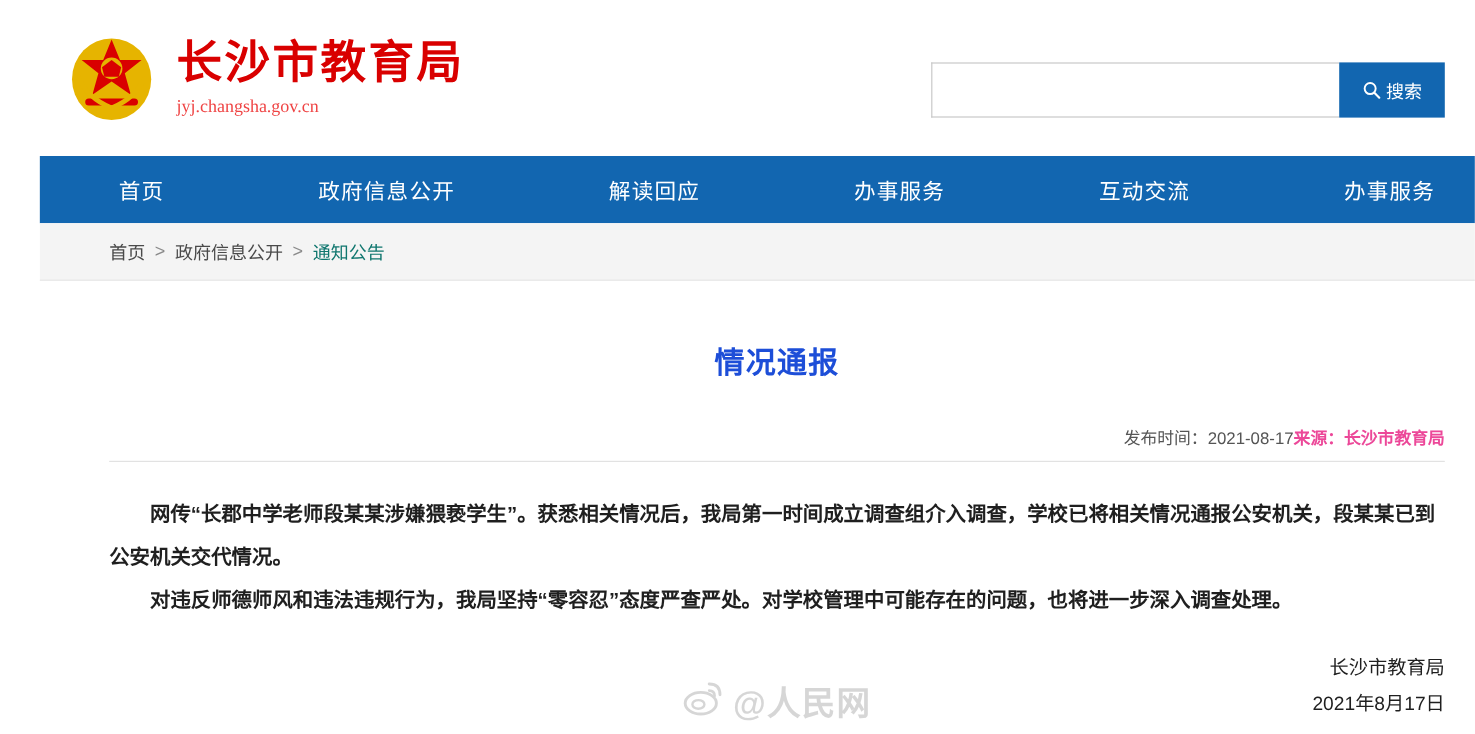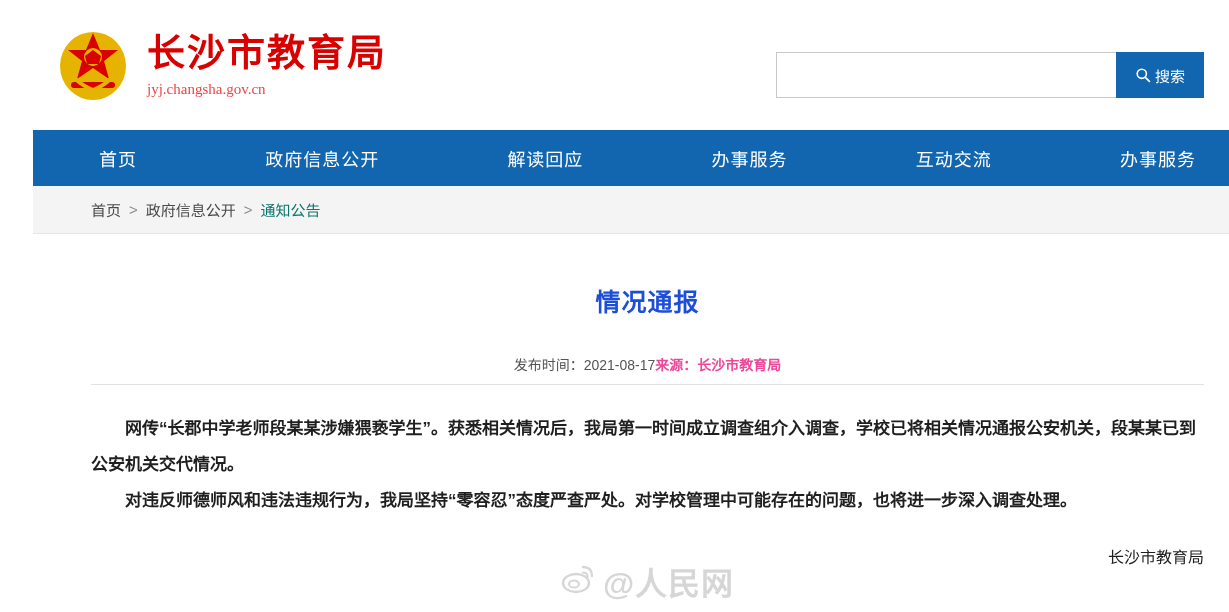--- a/index.html
+++ b/index.html
@@ -131,21 +131,21 @@
   .article-title {
     text-align: center;
     font-size: 25px;
     font-weight: bold;
     color: #1d4ed8;
     padding-top: 48px;
     letter-spacing: 1px;
   }
   .meta-row {
     display: flex;
-    justify-content: center;
+    justify-content: flex-end;
     align-items: center;
     margin-top: 36px;
     font-size: 14px;
     color: #555;
   }
   .meta-left { color: #555; }
   .meta-right { color: #ec4899; font-weight: bold; }
   .divider {
     margin-top: 10px;
     height: 1px;
@@ -174,21 +174,21 @@
     left: 0; right: 0;
     bottom: 8px;
     display: flex;
     align-items: center;
     justify-content: center;
     gap: 8px;
     opacity: 0.75;
     pointer-events: none;
   }
   .wm-text {
-    font-size: 32px;
+    font-size: 28px;
     font-weight: bold;
     color: #c9c9c9;
     letter-spacing: 1px;
   }
   .wm-logo { display: block; }
 </style>
 </head>
 <body>
 
 <div class="page">
@@ -253,20 +253,21 @@
     </div>
     <div class="divider"></div>
 
     <div class="body-text">
       <p>网传“长郡中学老师段某某涉嫌猥亵学生”。获悉相关情况后，我局第一时间成立调查组介入调查，学校已将相关情况通报公安机关，段某某已到公安机关交代情况。</p>
       <p>对违反师德师风和违法违规行为，我局坚持“零容忍”态度严查严处。对学校管理中可能存在的问题，也将进一步深入调查处理。</p>
     </div>
 
     <div class="sign">
       <div>长沙市教育局</div>
+      <div>2021年8月17日</div>
     </div>
 
     <div class="watermark">
       <span class="wm-logo">
         <svg width="34" height="30" viewBox="0 0 34 30" aria-hidden="true">
           <ellipse cx="15" cy="19" rx="13" ry="9" fill="none" stroke="#c9c9c9" stroke-width="2.4"></ellipse>
           <ellipse cx="13" cy="20" rx="5" ry="3.6" fill="none" stroke="#c9c9c9" stroke-width="2"></ellipse>
           <path d="M22 3 q9 0 9 9" fill="none" stroke="#c9c9c9" stroke-width="2.4" stroke-linecap="round"></path>
           <path d="M22 8.5 q4.5 0 4.5 4.5" fill="none" stroke="#c9c9c9" stroke-width="2.2" stroke-linecap="round"></path>
         </svg>

